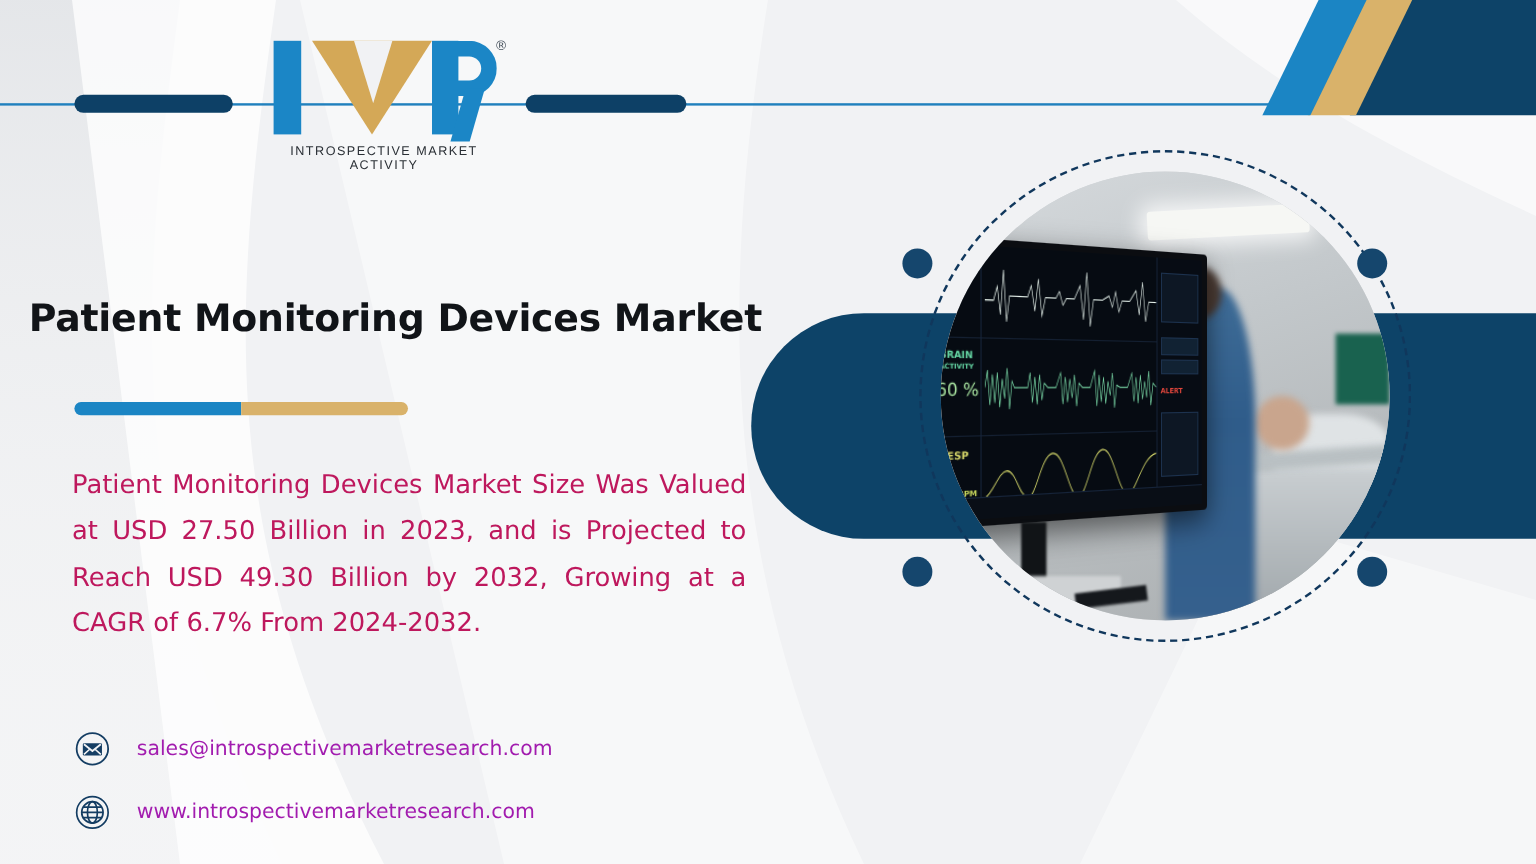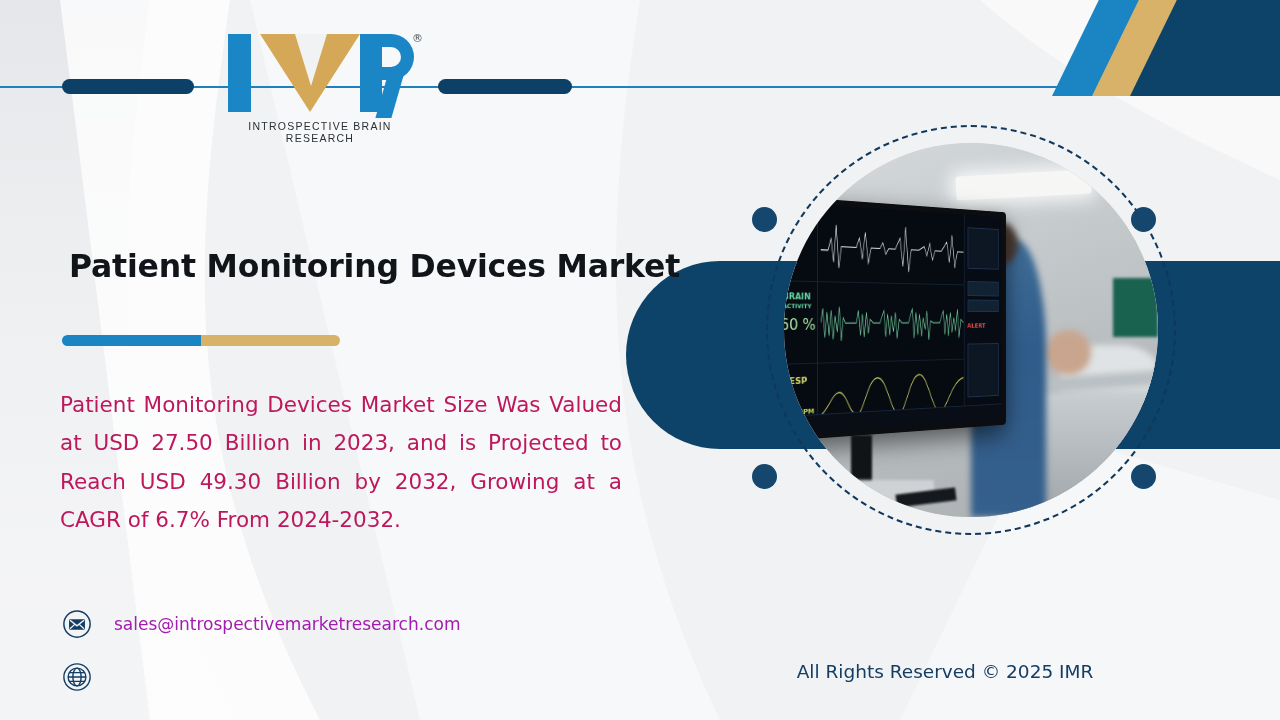--- a/index.html
+++ b/index.html
@@ -49,21 +49,21 @@
     position:absolute; left:-7px; top:92px; width:210px; text-align:center;
     font-size:10.5px; letter-spacing:1.25px; color:#2a2f35;
     font-family:"Liberation Sans", sans-serif;
   }
 
   
   .headline {
     position:absolute; left:24px; top:248px; width:640px;
     font-family:"DejaVu Sans", sans-serif;
     font-weight:bold; font-size:31.5px; color:#111418;
-    letter-spacing:-0.2px; line-height:1.15;margin-left:45px;
+    letter-spacing:-0.2px; line-height:1.15;
   }
 
   
   .divider { position:absolute; left:62px; top:335px; width:278px; height:11px; display:flex; }
   .divider .seg-blue { width:50%; background:#1b85c4; border-radius:6px 0 0 6px; }
   .divider .seg-gold { width:50%; background:#d9b26a; border-radius:0 6px 6px 0; }
 
   
   .body-copy {
     position:absolute; left:60px; top:386px; width:562px;
@@ -228,21 +228,21 @@
       <div class="lm-i"></div>
       <div class="lm-m"></div>
       <div class="lm-m-notch"></div>
       <div class="lm-r">
         <div class="stem"></div>
           <div class="bowl"></div>
           <div class="leg"></div>
       </div>
       <div class="lm-reg">®</div>
     </div>
-    <div class="logo-sub">INTROSPECTIVE BRAIN RESEARCH</div>
+    <div class="logo-sub">INTROSPECTIVE MARKET ACTIVITY</div>
   </div>
 
   <div class="navy-band"></div>
 
   <h1 class="headline">Patient Monitoring Devices Market</h1>
 
   <div class="divider">
     <div class="seg-blue"></div>
     <div class="seg-gold"></div>
   </div>
@@ -261,23 +261,23 @@
     <span class="c-text">sales@introspectivemarketresearch.com</span>
   </div>
 
   <div class="contact contact-web">
     <svg class="c-icon" viewBox="0 0 32 32" fill="none" stroke="currentColor" stroke-width="1.5">
       <circle cx="16" cy="16" r="14"></circle>
       <circle cx="16" cy="16" r="9.5"></circle>
       <ellipse cx="16" cy="16" rx="4.4" ry="9.5"></ellipse>
       <path d="M6.5 16 H25.5 M7.9 11.3 H24.1 M7.9 20.7 H24.1"></path>
     </svg>
-  </div>
-
-  <div class="copyright">All Rights Reserved © 2025 IMR</div>
+    <span class="c-text">www.introspectivemarketresearch.com</span>
+  </div>
+
 
   <div class="dash-ring"></div>
   <div class="ring-dot dot-tl"></div>
   <div class="ring-dot dot-tr"></div>
   <div class="ring-dot dot-bl"></div>
   <div class="ring-dot dot-br"></div>
 
   <div class="photo-wrap">
     <div class="room">
       <div class="wall"></div>

